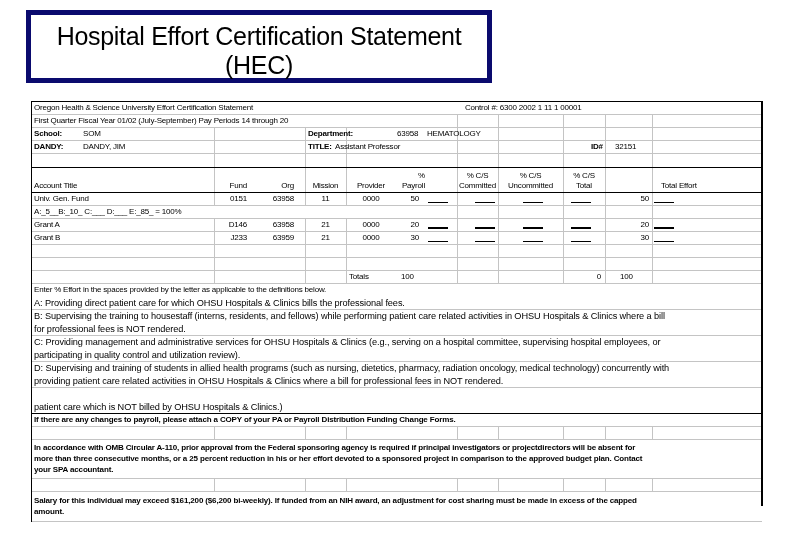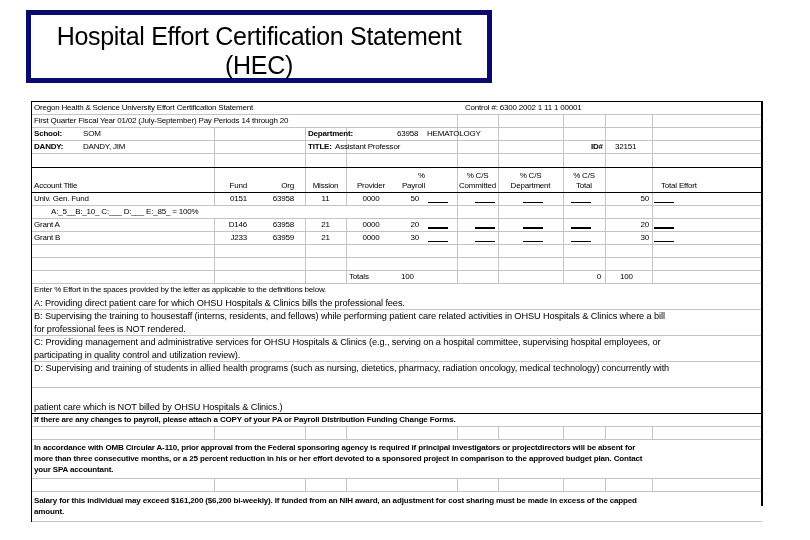--- a/index.html
+++ b/index.html
@@ -120,39 +120,39 @@
   <div class="cell" style="left:3px; top:80px;">Account Title</div>
   <div class="cell r" style="left:183px; width:33px; top:80px;">Fund</div>
   <div class="cell r" style="left:228px; width:35px; top:80px;">Org</div>
   <div class="cell c" style="left:274px; width:41px; top:80px;">Mission</div>
   <div class="cell c" style="left:315px; width:50px; top:80px;">Provider</div>
   <div class="cell r" style="left:358px; width:36px; top:70px;">%</div>
   <div class="cell r" style="left:358px; width:36px; top:80px;">Payroll</div>
   <div class="cell c" style="left:426px; width:41px; top:70px;">% C/S</div>
   <div class="cell c" style="left:420px; width:53px; top:80px;">Committed</div>
   <div class="cell c" style="left:467px; width:65px; top:70px;">% C/S</div>
-  <div class="cell c" style="left:467px; width:65px; top:80px;">Department</div>
+  <div class="cell c" style="left:467px; width:65px; top:80px;">Uncommitted</div>
   <div class="cell c" style="left:532px; width:42px; top:70px;">% C/S</div>
   <div class="cell c" style="left:532px; width:42px; top:80px;">Total</div>
   <div class="cell" style="left:630px; top:80px;">Total Effort</div>
 
   <div class="cell" style="left:3px; top:93px;">Univ. Gen. Fund</div>
   <div class="cell r" style="left:183px; width:33px; top:93px;">0151</div>
   <div class="cell r" style="left:228px; width:35px; top:93px;">63958</div>
   <div class="cell c" style="left:274px; width:41px; top:93px;">11</div>
   <div class="cell c" style="left:315px; width:50px; top:93px;">0000</div>
   <div class="cell r" style="left:358px; width:30px; top:93px;">50</div>
   <div class="cell" style="left:397px; top:92px;"><span class="blank"></span></div>
   <div class="cell" style="left:444px; top:92px;"><span class="blank"></span></div>
   <div class="cell" style="left:492px; top:92px;"><span class="blank"></span></div>
   <div class="cell" style="left:540px; top:92px;"><span class="blank"></span></div>
   <div class="cell r" style="left:590px; width:28px; top:93px;">50</div>
   <div class="cell" style="left:623px; top:92px;"><span class="blank"></span></div>
 
-  <div class="cell" style="left:20px; top:106px;">A:_5__B:_10_ C:___ D:___ E:_85_      = 100%</div>
+  <div class="cell" style="left:3px; top:106px;">A:_5__B:_10_ C:___ D:___ E:_85_      = 100%</div>
 
   <div class="cell" style="left:3px; top:119px;">Grant A</div>
   <div class="cell r" style="left:183px; width:33px; top:119px;">D146</div>
   <div class="cell r" style="left:228px; width:35px; top:119px;">63958</div>
   <div class="cell c" style="left:274px; width:41px; top:119px;">21</div>
   <div class="cell c" style="left:315px; width:50px; top:119px;">0000</div>
   <div class="cell r" style="left:358px; width:30px; top:119px;">20</div>
   <div class="cell" style="left:397px; top:118px;"><span class="blank thick"></span></div>
   <div class="cell" style="left:444px; top:118px;"><span class="blank thick"></span></div>
   <div class="cell" style="left:492px; top:118px;"><span class="blank thick"></span></div>
@@ -179,20 +179,21 @@
   <div class="cell" style="left:589px; top:171px;">100</div>
 
   <div class="cell" style="left:3px; top:184px;">Enter % Effort in the spaces provided by the letter as applicable to the definitions below.</div>
 
   <div class="def" style="top:209px;">B:  Supervising the training to housestaff (interns, residents, and fellows) while performing patient care related activities in OHSU Hospitals &amp; Clinics where a bill</div>
   <div class="def" style="top:196px;">A:  Providing direct patient care for which OHSU Hospitals &amp; Clinics bills the professional fees.</div>
   <div class="def" style="top:222px;">for professional fees is NOT rendered.</div>
   <div class="def" style="top:235px;">C:  Providing management and administrative services for OHSU Hospitals &amp; Clinics (e.g., serving on a hospital committee, supervising hospital employees, or</div>
   <div class="def" style="top:248px;">participating in quality control and utilization review).</div>
   <div class="def" style="top:261px;">D:  Supervising and training of students in allied health programs (such as nursing, dietetics, pharmacy, radiation oncology, medical technology) concurrently with</div>
+  <div class="def" style="top:274px;">providing patient care related activities in OHSU Hospitals &amp; Clinics where a bill for professional fees in NOT rendered.</div>
   <div class="def" style="top:300px;">patient care which is NOT billed by OHSU Hospitals &amp; Clinics.)</div>
 
   <div class="note" style="top:314px;">If there are any changes to payroll, please attach a COPY of your PA or Payroll Distribution Funding Change Forms.</div>
 
   <div class="note" style="top:342px;">In accordance with OMB Circular A-110, prior approval from the Federal sponsoring agency is required if principal investigators or projectdirectors will be absent for</div>
   <div class="note" style="top:353px;">more than three consecutive months, or a 25 percent reduction in his or her effort devoted to a sponsored project in comparison to the approved budget plan.  Contact</div>
   <div class="note" style="top:364px;">your SPA accountant.</div>
 
   <div class="note" style="top:395px;">Salary for this individual may exceed $161,200 ($6,200 bi-weekly).  If funded from an NIH award, an adjustment for cost sharing must be made in excess of the capped</div>
   <div class="note" style="top:406px;">amount.</div>

